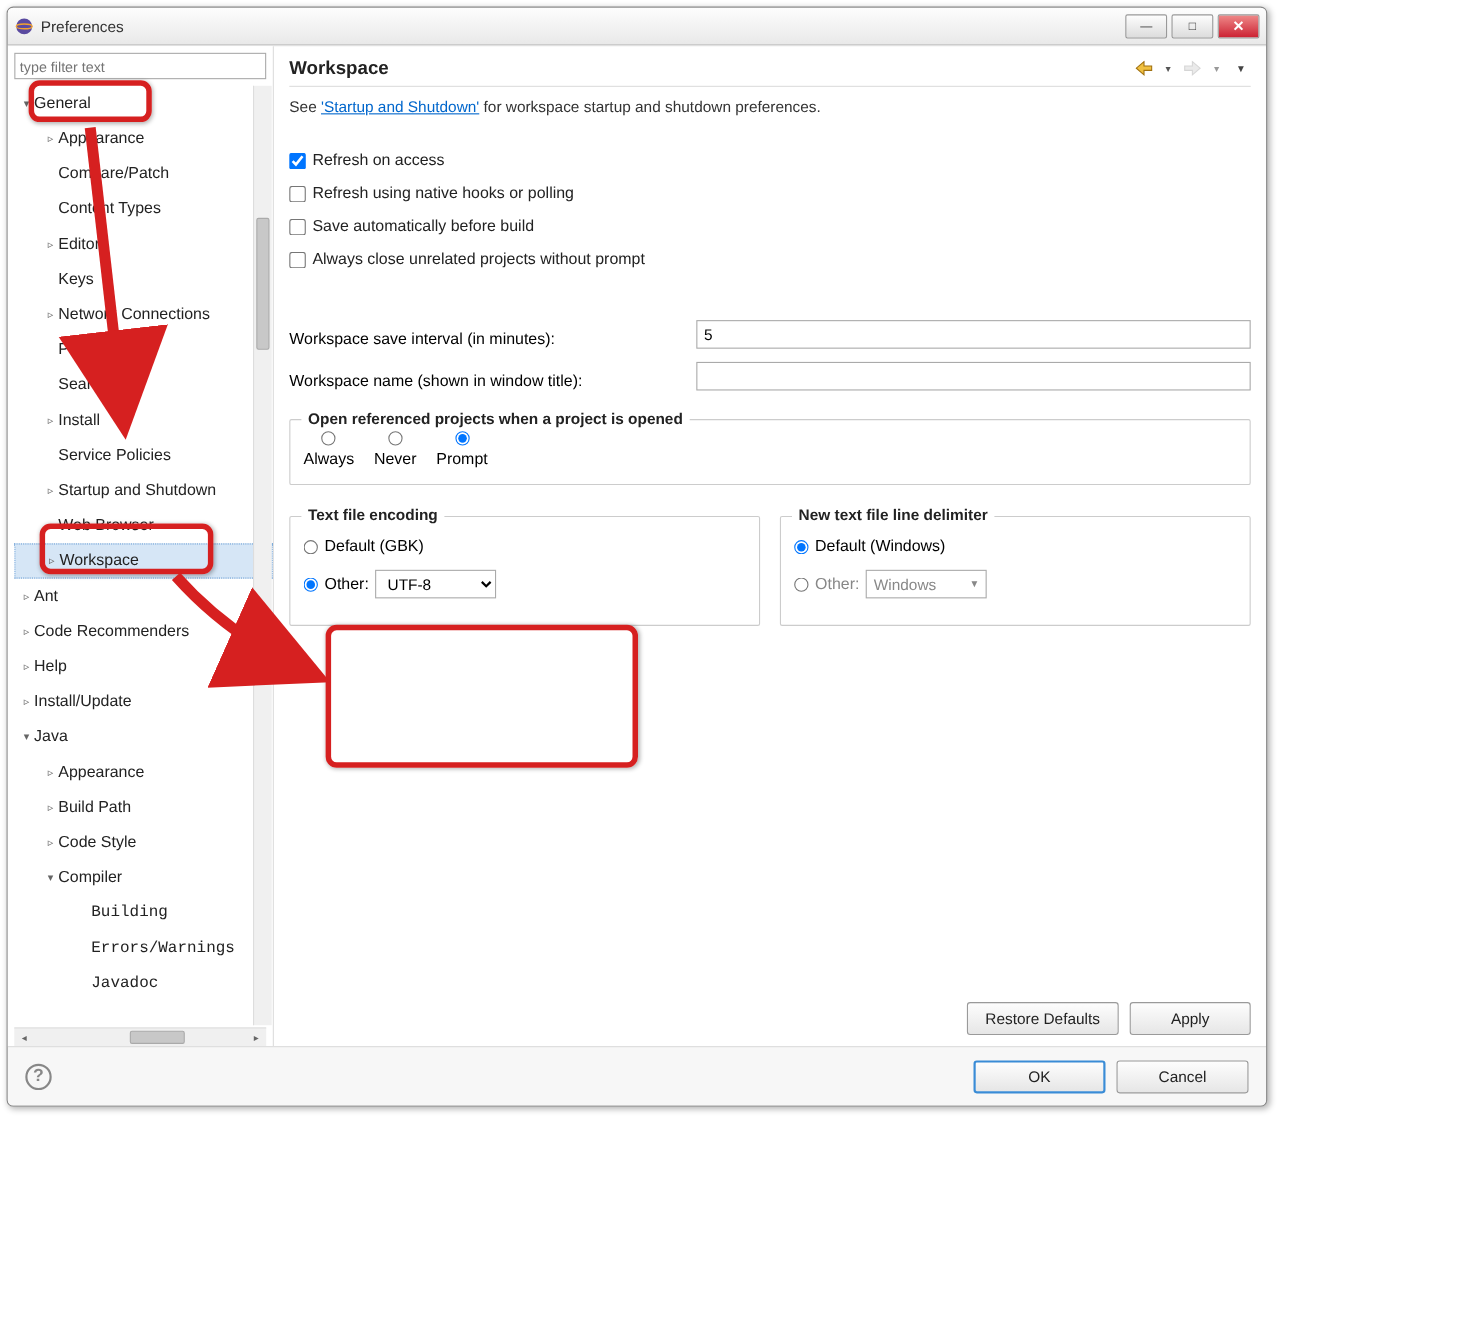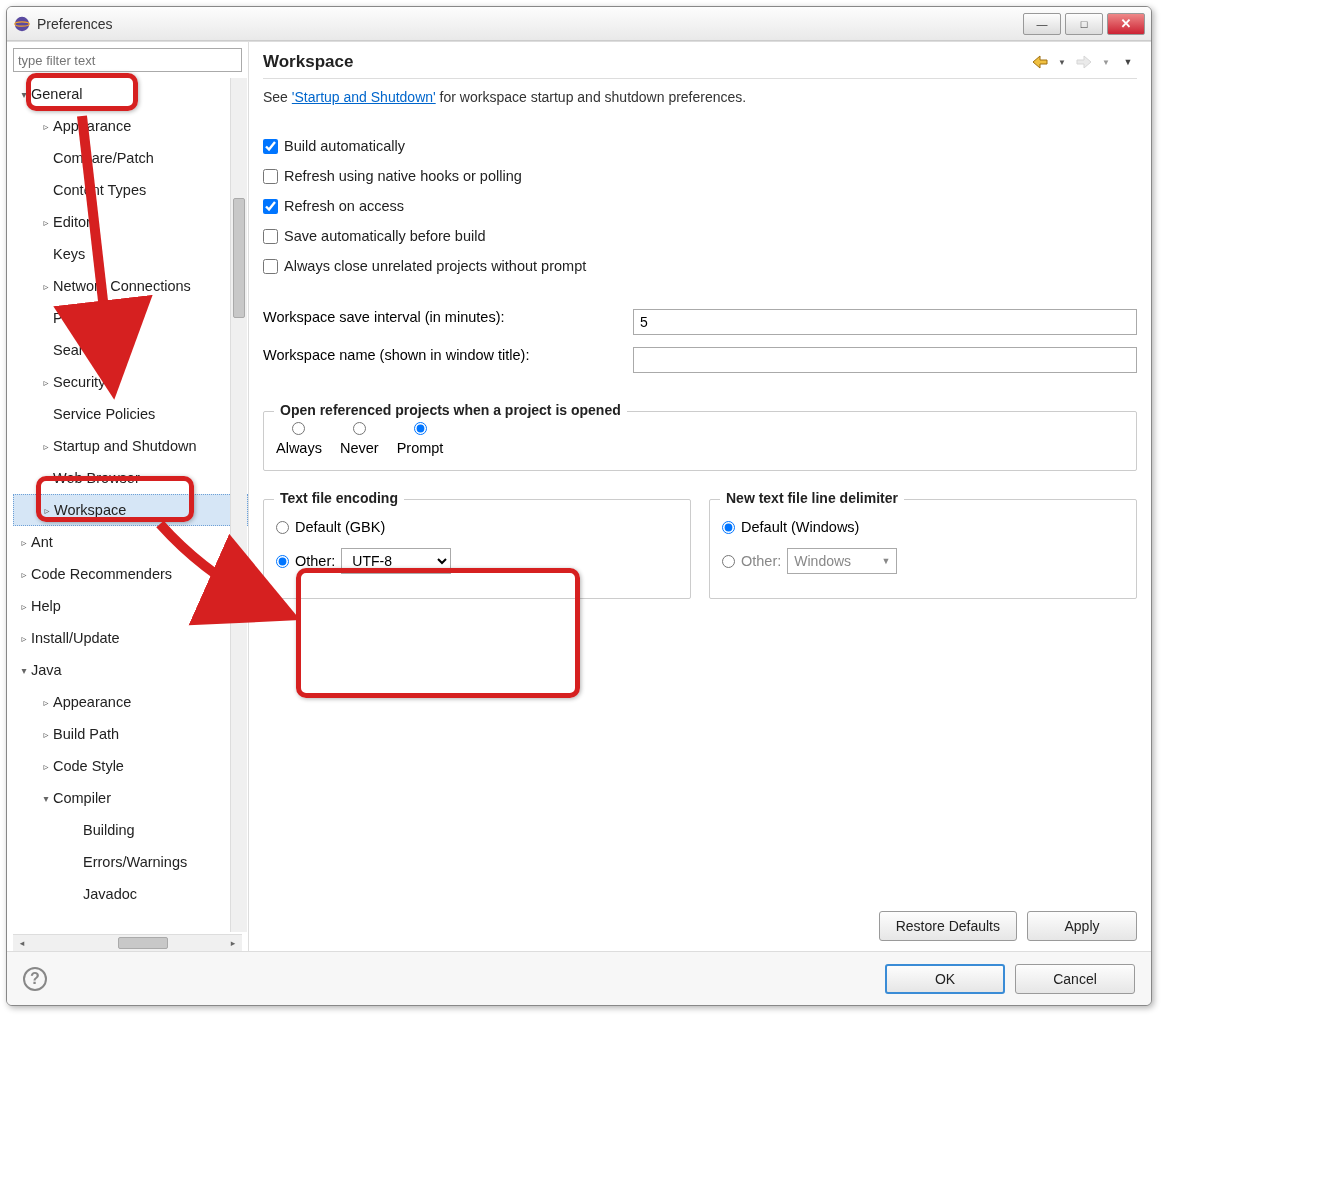--- a/index.html
+++ b/index.html
@@ -14,38 +14,38 @@
 .winbtn.close { background: linear-gradient(#e88,#c23); color: #fff; font-weight: bold; font-size: 13px; }
 .body { flex: 1; display: flex; border-top: 1px solid #ddd; background: #fff; min-height: 0; }
 .sidebar { width: 242px; border-right: 1px solid #ddd; display: flex; flex-direction: column; background: #fff; padding: 6px 0 0 6px; }
 .filterbox { margin: 0 6px 4px 0; }
 .filterbox input { width: 100%; height: 24px; border: 1px solid #aaa; padding: 0 4px; color: #999; font-size: 13px; }
 .tree { flex: 1; overflow: hidden; position: relative; padding-top: 2px; }
 .tree .item { display: flex; align-items: center; height: 32px; padding-left: 0; white-space: nowrap; color: #222; font-size: 14.5px; cursor: default; }
 .tree .tw { width: 14px; text-align: center; color: #666; font-size: 10px; display: inline-block; }
 .tree .lvl0 { padding-left: 4px; }
 .tree .lvl1 { padding-left: 26px; }
-.tree .lvl2 { padding-left: 56px; }
+.tree .lvl2 { padding-left: 56px; font-family: Liberation Mono, monospace; }
 .tree .selected { background: #d6e6f6; border: 1px dotted #6da0d6; padding-top:0; padding-bottom:0;}
 .scrollbar-v { position: absolute; right: 1px; top: 2px; bottom: 2px; width: 17px; background: #f0f0f0; border-left: 1px solid #ddd; }
 .scrollbar-v .thumb { position: absolute; left: 2px; right: 2px; top: 120px; height: 120px; background: #c8c8c8; border: 1px solid #aaa; border-radius: 2px; }
 .scrollbar-h { height: 17px; background: #f0f0f0; border-top: 1px solid #ddd; display: flex; align-items: center; justify-content: space-between; padding: 0 2px; margin-right: 6px;}
 .scrollbar-h .thumbh { width: 50px; height: 12px; background: #c8c8c8; border: 1px solid #aaa; border-radius: 2px; margin-left: 30px;}
 .scrollbar-h .arrow { width: 14px; text-align: center; color: #666; font-size: 9px;}
 .main { flex: 1; display: flex; flex-direction: column; padding: 10px 14px 0 14px; min-width: 0; }
 .page-header { display: flex; align-items: center; border-bottom: 1px solid #ddd; padding-bottom: 6px; margin-bottom: 10px; }
 .page-header h2 { font-size: 17px; font-weight: bold; color: #222; flex: 1; }
 .page-header .navicons { display: flex; align-items: center; gap: 4px; }
 .navicon { width: 18px; height: 18px; display: inline-flex; align-items: center; justify-content: center; }
 .desc { font-size: 14px; color: #333; margin-bottom: 26px; }
 .desc a { color: #0066cc; text-decoration: underline; }
 .checks { margin-bottom: 28px; }
 .checkrow { display: flex; align-items: center; height: 30px; font-size: 14.5px; color: #222; }
 .checkrow input[type=checkbox] { width: 15px; height: 15px; margin-right: 6px; }
-.fieldrow { display: flex; align-items: flex-start; height: 38px; font-size: 14.5px; }
+.fieldrow { display: flex; align-items: flex-end; height: 38px; font-size: 14.5px; }
 .fieldrow label { width: 370px; }
 .fieldrow input[type=text] { flex: 1; height: 26px; border: 1px solid #aaa; padding: 0 6px; font-size: 14px; }
 .group { border: 1px solid #ccc; border-radius: 2px; margin-top: 26px; padding: 10px 12px 14px 12px; position: relative; }
 .group .legend { position: absolute; top: -10px; left: 10px; background: #fff; padding: 0 6px; font-size: 14px; color: #222; font-weight: bold; }
 .radiorow { display: flex; align-items: center; gap: 18px; font-size: 14.5px; }
 .radiorow label { display: flex; align-items: center; gap: 5px; flex-direction: column; }
 .twogroups { display: flex; gap: 18px; margin-top: 28px; }
 .twogroups .group { flex: 1; margin-top: 0; min-height: 100px;}
 .vopt { display: flex; align-items: center; height: 34px; font-size: 14.5px; gap: 6px;}
 .vopt select, .vopt .fake-select { height: 26px; border: 1px solid #aaa; padding: 0 6px; background: #fff; font-size: 14px; min-width: 110px;}
@@ -119,21 +119,21 @@
           <div class="item lvl1">
             <span class="tw"></span>
             <span>Perspectives</span>
           </div>
           <div class="item lvl1">
             <span class="tw"></span>
             <span>Search</span>
           </div>
           <div class="item lvl1">
             <span class="tw">▹</span>
-            <span>Security</span>
+            <span>Install</span>
           </div>
           <div class="item lvl1">
             <span class="tw"></span>
             <span>Service Policies</span>
           </div>
           <div class="item lvl1">
             <span class="tw">▹</span>
             <span>Startup and Shutdown</span>
           </div>
           <div class="item lvl1">
@@ -223,29 +223,25 @@
         </div>
       </div>
 
       <div class="desc">
         <span>See </span><a href="#">'Startup and Shutdown'</a><span> for workspace startup and shutdown preferences.</span>
       </div>
 
       <div class="checks">
         <div class="checkrow">
             <input type="checkbox" checked="" style="">
-            <span>Build automatically</span>
+            <span>Refresh on access</span>
           </div>
         <div class="checkrow">
             <input type="checkbox" style="">
             <span>Refresh using native hooks or polling</span>
-          </div>
-        <div class="checkrow">
-            <input type="checkbox" checked="" style="">
-            <span>Refresh on access</span>
           </div>
         <div class="checkrow">
             <input type="checkbox" style="">
             <span>Save automatically before build</span>
           </div>
         <div class="checkrow">
             <input type="checkbox" style="">
             <span>Always close unrelated projects without prompt</span>
           </div>
       </div>

